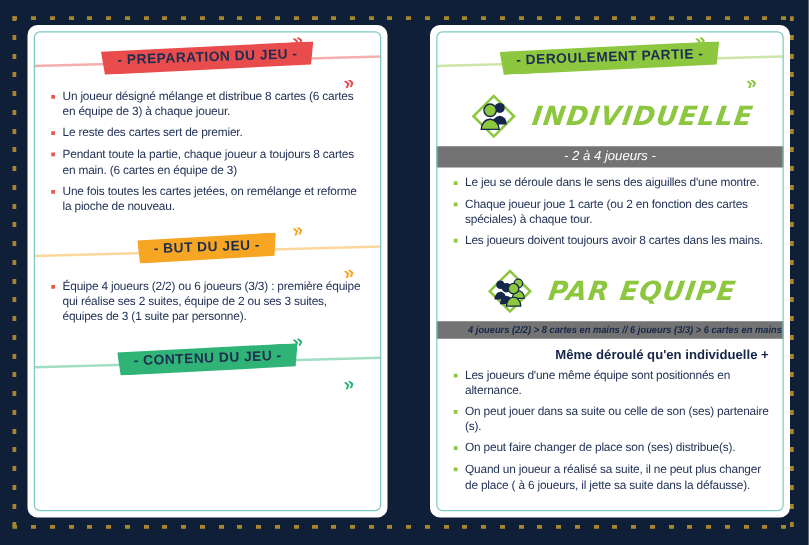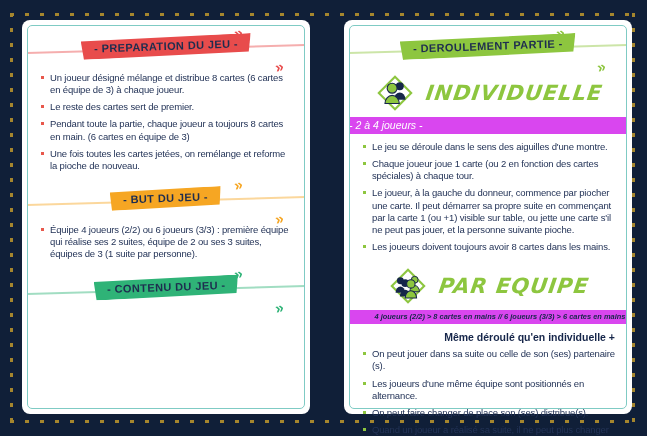--- a/index.html
+++ b/index.html
@@ -53,21 +53,21 @@
   .panel-left  .content{--bullet:#e8584c;}
   .panel-right .content{--bullet:#8dc63f;}
 
   
   .icon-row{display:flex;align-items:center;justify-content:center;gap:10px;margin:4px 0 2px;}
   .script-title{
     color:#8dc63f;font-style:italic;font-weight:700;font-size:21px;letter-spacing:1px;
     transform:skewX(-8deg);font-family:"DejaVu Sans",sans-serif;white-space:nowrap;
   }
   .green-bar{
-    background:#d946ef;margin:3px -12px 7px;text-align:left;font-style:italic;
+    background:#737373;margin:3px -12px 7px;text-align:center;font-style:italic;
     padding:2px 0 3px;white-space:nowrap;overflow:hidden;
   }
   .green-bar.white-text{color:#ffffff;font-size:10.5px;}
   .green-bar.navy-text{color:#16264a;font-size:8px;font-weight:700;padding-left:16px;}
   .green-bar .shrink{display:inline-block;transform:scaleX(.93);transform-origin:center;}
   .note-line{text-align:right;font-weight:700;color:#16264a;font-size:10.5px;margin:0 0 5px;}
 </style>
 </head>
 <body>
 
@@ -134,21 +134,20 @@
           </g>
         </svg>
         <span class="script-title">INDIVIDUELLE</span>
       </div>
 
       <div class="green-bar white-text">- 2 à 4 joueurs -</div>
 
       <ul class="bullets">
         <li>Le jeu se déroule dans le sens des aiguilles d'une montre.</li>
         <li>Chaque joueur joue 1 carte (ou 2 en fonction des cartes spéciales) à chaque tour.</li>
-        <li>Le joueur, à la gauche du donneur, commence par piocher une carte. Il peut démarrer sa propre suite en commençant par la carte 1 (ou +1) visible sur table, ou jette une carte s'il ne peut pas jouer, et la personne suivante pioche.</li>
         <li>Les joueurs doivent toujours avoir 8 cartes dans les mains.</li>
       </ul>
 
       <div class="icon-row">
         <svg width="42" height="42" viewBox="0 0 44 44">
           <rect x="10" y="10" width="24" height="24" fill="none" stroke="#8dc63f" stroke-width="2.2" transform="rotate(45 22 22)"></rect>
           <g fill="#16264a" transform="translate(14,21)">
             <circle r="3.6" cy="-4.5"></circle>
             <path d="M-5,8 a5,6.5 0 0 1 10,0 z"></path>
           </g>
@@ -168,21 +167,21 @@
         <span class="script-title">PAR EQUIPE</span>
       </div>
 
       <div class="green-bar navy-text">
         <span class="shrink">4 joueurs (2/2) &gt; 8 cartes en mains // 6 joueurs (3/3) &gt; 6 cartes en mains</span>
       </div>
 
       <div class="note-line">Même déroulé qu'en individuelle +</div>
 
       <ul class="bullets">
+        <li>Les joueurs d'une même équipe sont positionnés en alternance.</li>
         <li>On peut jouer dans sa suite ou celle de son (ses) partenaire (s).</li>
-        <li>Les joueurs d'une même équipe sont positionnés en alternance.</li>
         <li>On peut faire changer de place son (ses) distribue(s).</li>
         <li>Quand un joueur a réalisé sa suite, il ne peut plus changer de place ( à 6 joueurs, il jette sa suite dans la défausse).</li>
       </ul>
 
     </div>
   </div>
 </div>
 
 </body></html>

